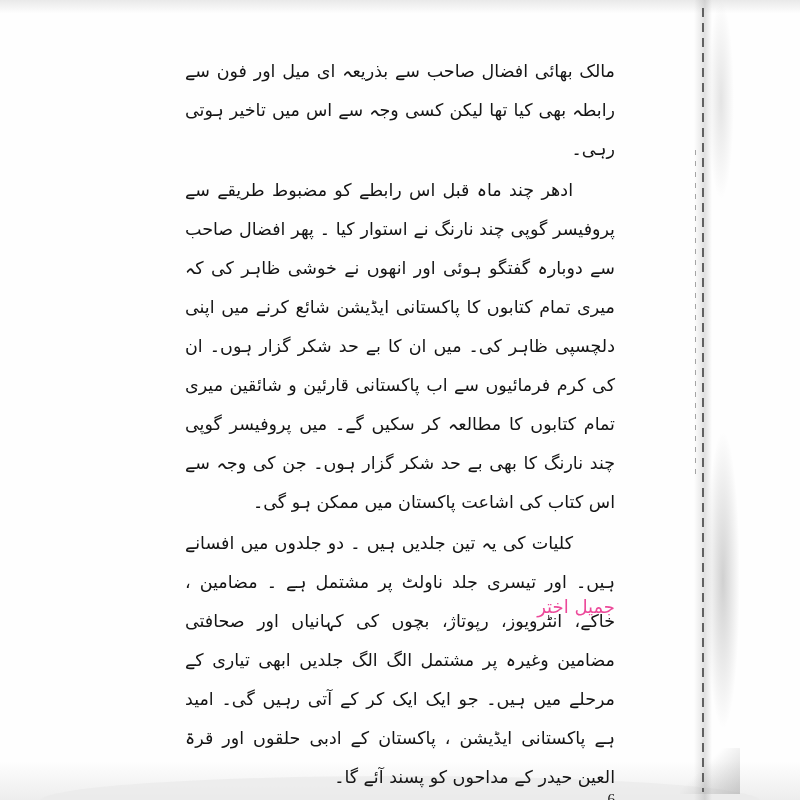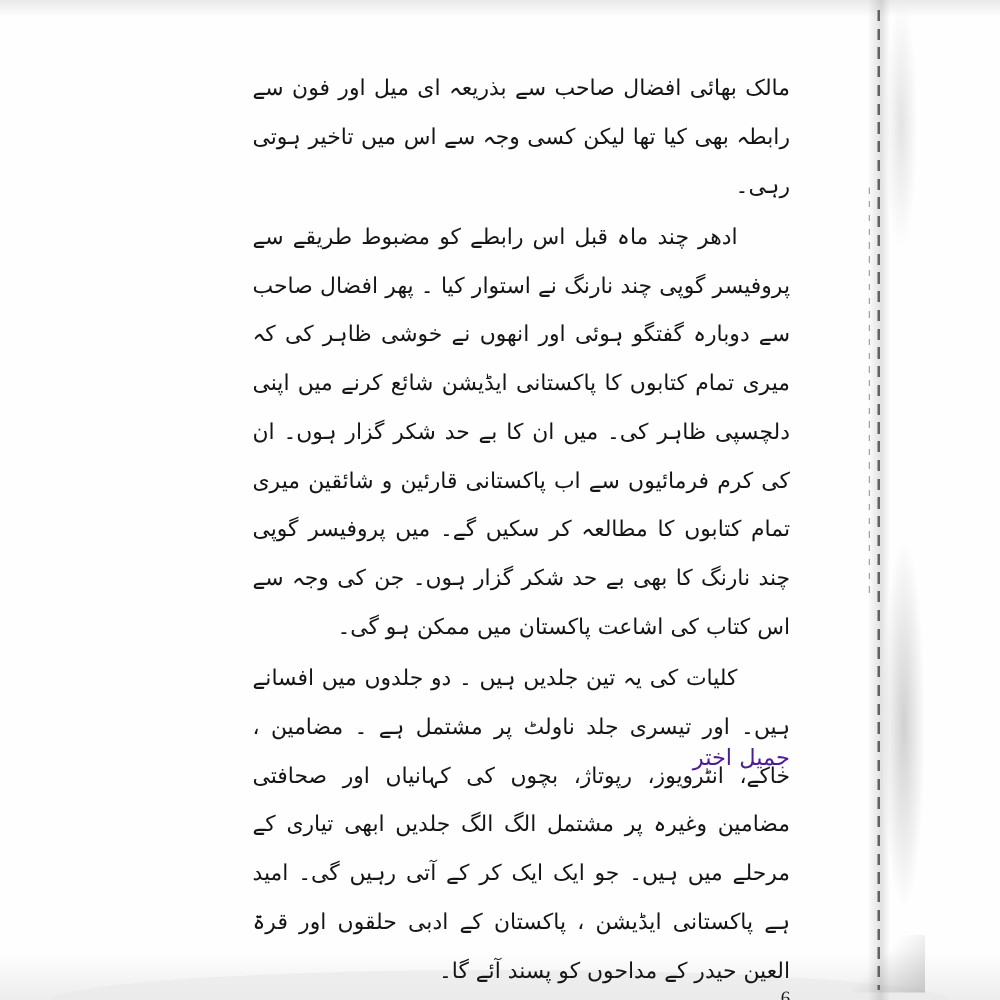--- a/index.html
+++ b/index.html
@@ -114,37 +114,36 @@
     top: 52px;
     width: 430px;
     direction: rtl;
     text-align: justify;
     text-align-last: right;
     font-family: "DejaVu Sans", sans-serif;
     color: #151515;
     font-size: 17.5px;
     line-height: 39px;
     letter-spacing: 0;
-    margin-left: 17px;
   }
   .para {
     margin: 0 0 0 0;
     text-indent: 42px;
   }
   .para.first { text-indent: 0; }
   .para + .para { margin-top: 2px; }
 
   .sig-block {
     position: absolute;
     left: 0;
     top: 540px;
     width: 430px;
     direction: rtl;
     text-align: center;
-    color: #4c1d95;
+    color: #ec4899;
     font-family: "DejaVu Sans", sans-serif;
   }
   .sig-name {
     font-size: 18px;
     line-height: 30px;
     margin-left: 26px;
   }
   .sig-date {
     font-size: 17px;
     line-height: 30px;

